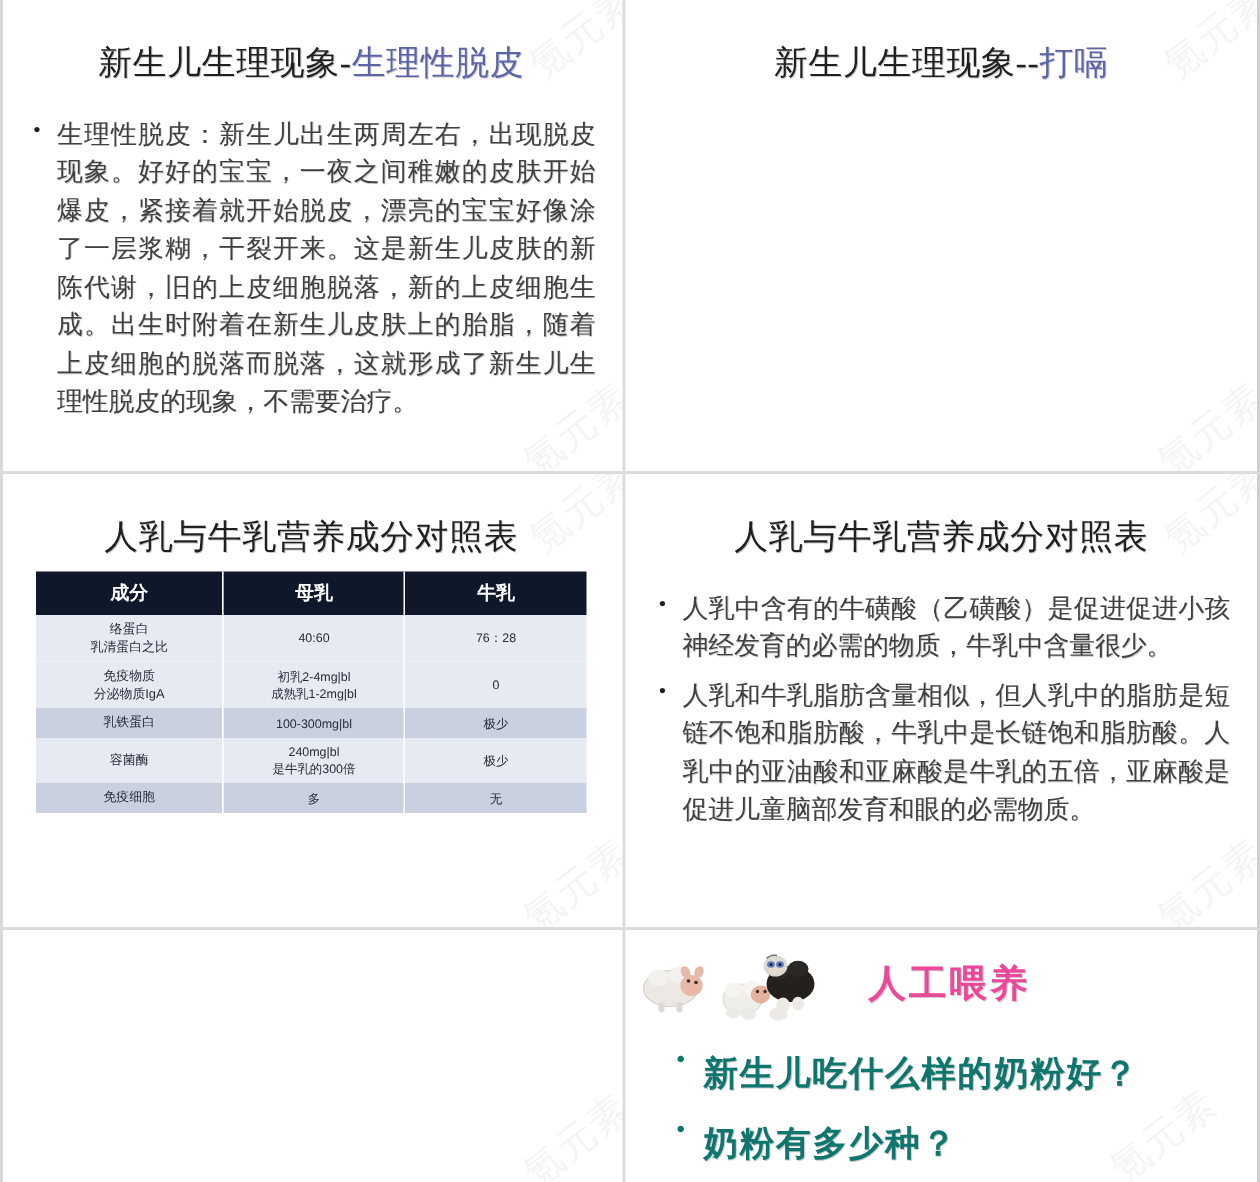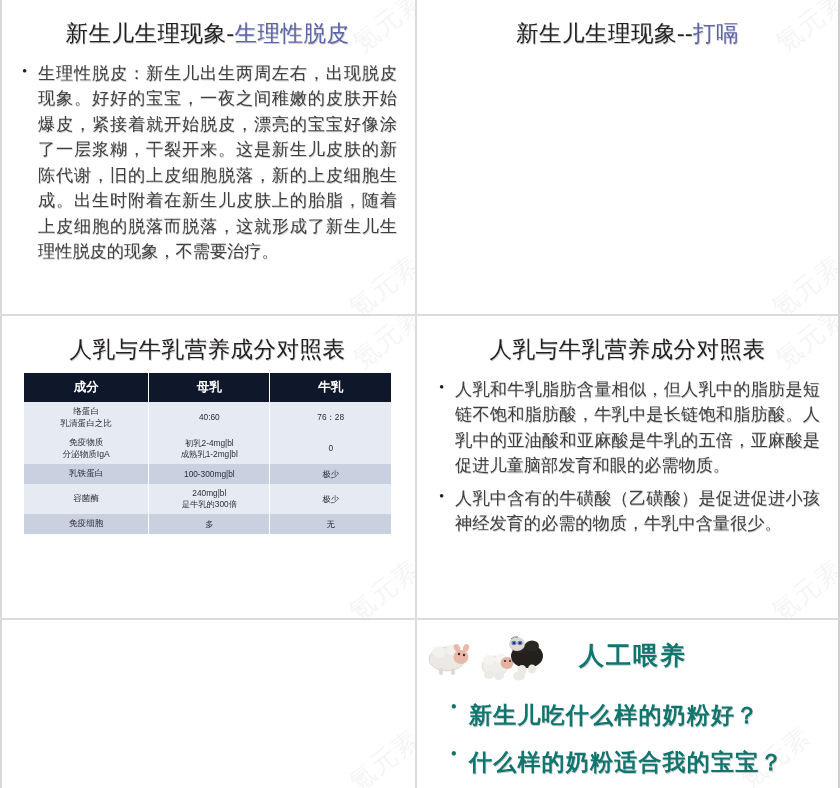--- a/index.html
+++ b/index.html
@@ -44,21 +44,21 @@
   .wm-b { right: -10px; bottom: 10px; }
   .wm-c { right: 22px; top: 120px; }
 
   
   .title {
     text-align: center;
     font-size: 22.5px;
     font-weight: 400;
     color: #231f20;
     letter-spacing: 0.5px;
-    margin: 0;
+    margin: 8px;
     padding-top: 20px;
     line-height: 1.2;
     font-family: "Liberation Serif", "DejaVu Serif", serif;
     text-shadow: 0.7px 0.7px 0 rgba(150,150,160,0.5);
     position: relative; z-index: 2;
   }
   .title .accent { color: #5b64a8; }
 
   
   ul.body {
@@ -130,21 +130,21 @@
   .feed-head {
     display: flex;
     align-items: center;
     padding: 6px 0 0 6px;
     position: relative; z-index: 2;
   }
   .sheep-art { width: 148px; height: 58px; flex: 0 0 auto; }
   .feed-title {
     font-size: 25px;
     font-weight: bold;
-    color: #0f766e;
+    color: #ec4899;
     font-family: "Liberation Serif", "DejaVu Serif", serif;
     letter-spacing: 2px;
     margin-left: 8px;
     text-shadow: 0.8px 0.8px 0 rgba(150,150,160,0.45);
   }
   ul.feed-list {
     list-style: none;
     margin: 0;
     padding: 16px 10px 0 34px;
     position: relative; z-index: 2;
@@ -242,22 +242,22 @@
           </tbody>
       </table>
     </div>
   </div>
 
   <div class="slide col2 row2">
     <div class="wm wm-a">氪元素</div>
     <div class="wm wm-b">氪元素</div>
     <h2 class="title">人乳与牛乳营养成分对照表</h2>
     <ul class="body">
+      <li>人乳中含有的牛磺酸（乙磺酸）是促进促进小孩神经发育的必需的物质，牛乳中含量很少。</li>
       <li>人乳和牛乳脂肪含量相似，但人乳中的脂肪是短链不饱和脂肪酸，牛乳中是长链饱和脂肪酸。人乳中的亚油酸和亚麻酸是牛乳的五倍，亚麻酸是促进儿童脑部发育和眼的必需物质。</li>
-      <li>人乳中含有的牛磺酸（乙磺酸）是促进促进小孩神经发育的必需的物质，牛乳中含量很少。</li>
     </ul>
   </div>
 
   <div class="slide col1 row3">
     <div class="edge-left"></div>
     <div class="wm wm-b">氪元素</div>
   </div>
 
   <div class="slide col2 row3">
     <div class="wm wm-c">氪元素</div>
@@ -292,17 +292,18 @@
         <circle cx="91" cy="17" r="1" fill="#1a1a1a"></circle>
         <circle cx="97" cy="17" r="1" fill="#1a1a1a"></circle>
         <path d="M88 13 Q91 10 95 11" stroke="#6d6a66" stroke-width="0.9" fill="none"></path>
         <ellipse cx="99" cy="44" rx="4.5" ry="5" fill="#ede9e4"></ellipse>
         <ellipse cx="109" cy="43" rx="4" ry="4.5" fill="#ede9e4"></ellipse>
       </svg>
       <div class="feed-title">人工喂养</div>
     </div>
     <ul class="feed-list">
       <li>新生儿吃什么样的奶粉好？</li>
+      <li>奶粉有多少种？</li>
       <li>什么样的奶粉适合我的宝宝？</li>
     </ul>
   </div>
 
 </div>
 
 </body></html>

